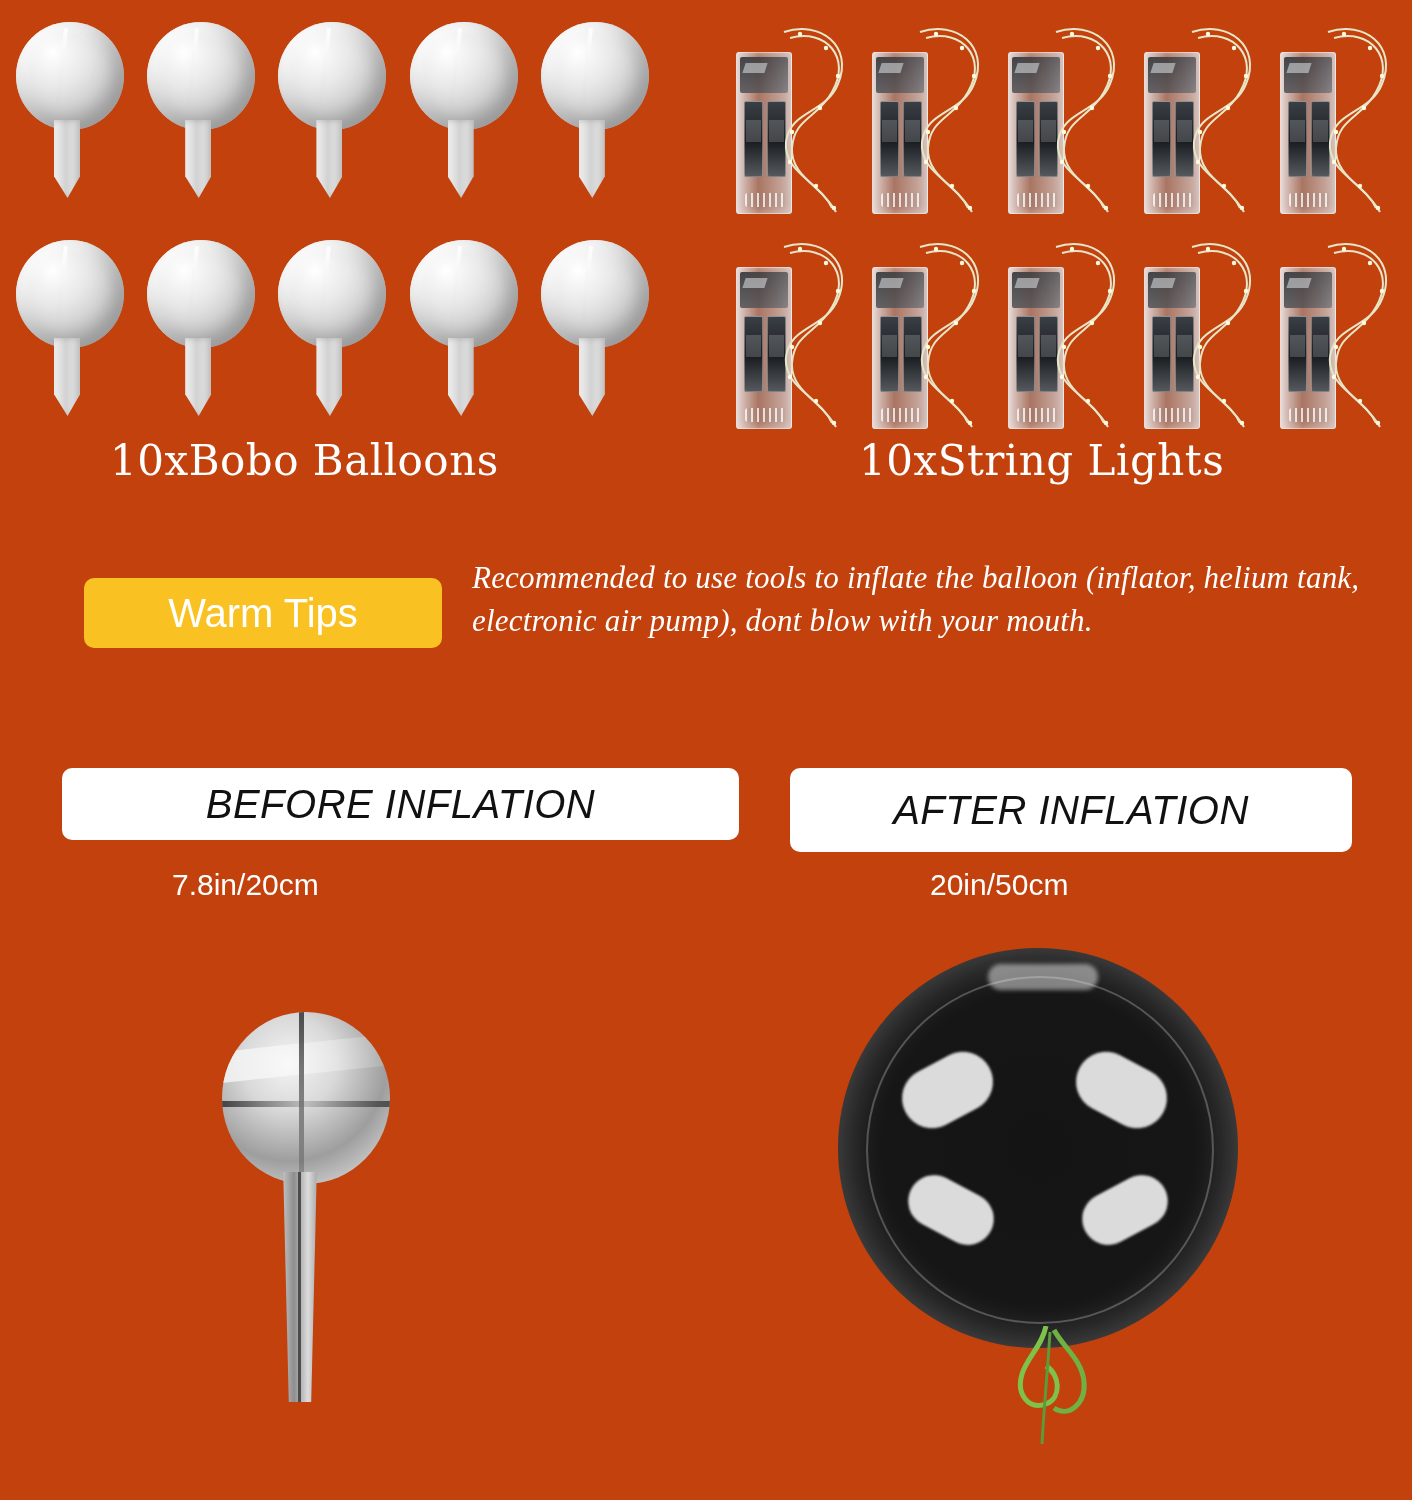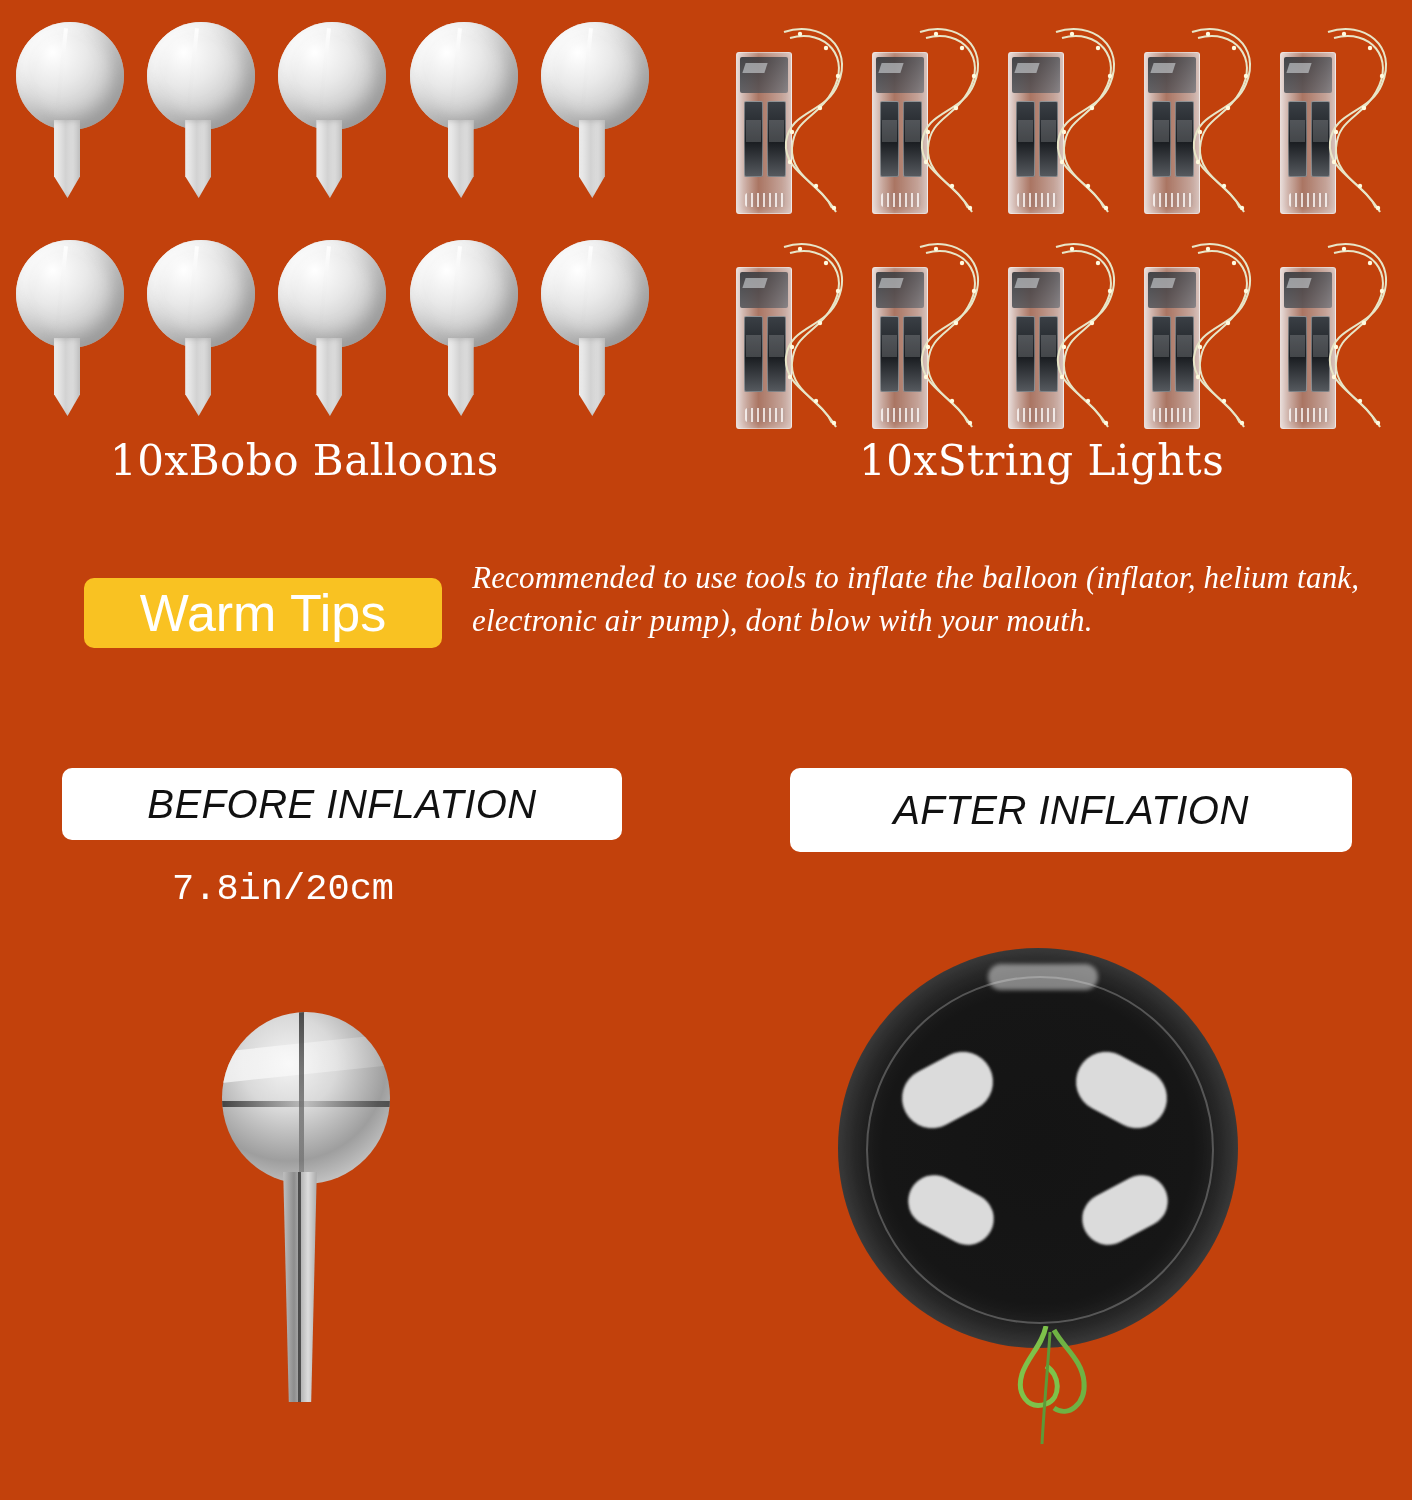--- a/index.html
+++ b/index.html
@@ -170,21 +170,21 @@
     left: 84px;
     top: 578px;
     width: 358px;
     height: 70px;
     background: #f9c222;
     border-radius: 10px;
     display: flex;
     align-items: center;
     justify-content: center;
     color: #fff;
-    font-size: 52px;
+    font-size: 40px;
     font-family: "Liberation Sans", sans-serif;
   }
   .warm-tips-text {
     position: absolute;
     left: 472px;
     top: 556px;
     width: 900px;
     font-family: Liberation Serif, serif;
     font-style: italic;
     font-size: 31px;
@@ -202,27 +202,27 @@
     font-family: "Liberation Sans", sans-serif;
     font-style: italic;
     font-weight: 400;
     font-size: 40px;
     display: flex;
     align-items: center;
     justify-content: center;
     letter-spacing: .5px;
     white-space: nowrap;
   }
-  .label-before { left: 62px; top: 768px; width: 560px; height: 72px; }
+  .label-before { left: 62px; top: 768px; width: 677px; height: 72px; }
   .label-after  { left: 790px; top: 768px; width: 562px; height: 84px; }
 
   .size-text {
     position: absolute;
-    font-family: Liberation Mono, monospace;
-    font-size: 37px;
+    font-family: Liberation Sans, sans-serif;
+    font-size: 30px;
     color: #fff;
     white-space: nowrap;
   }
   .size-before { left: 172px; top: 868px; }
   .size-after  { left: 930px; top: 868px; }
 
   
   .deflated {
     position: absolute;
     left: 222px;
@@ -678,20 +678,21 @@
 
   <div class="caption caption-balloons">10xBobo Balloons</div>
   <div class="caption caption-lights">10xString Lights</div>
 
   <div class="warm-tips-badge">Warm Tips</div>
   <div class="warm-tips-text">Recommended to use tools to inflate the balloon (inflator, helium tank, electronic air pump), dont blow with your mouth.</div>
 
   <div class="stage-label label-before">BEFORE INFLATION</div>
   <div class="stage-label label-after">AFTER INFLATION</div>
   <div class="size-text size-before">7.8in/20cm</div>
+  <div class="size-text size-after">20in/50cm</div>
 
   <div class="deflated">
     <div class="d-disc">
       <div class="sheen"></div>
       <div class="crease-v"></div>
       <div class="crease-h"></div>
     </div>
     <div class="d-neck"></div>
   </div>
 

